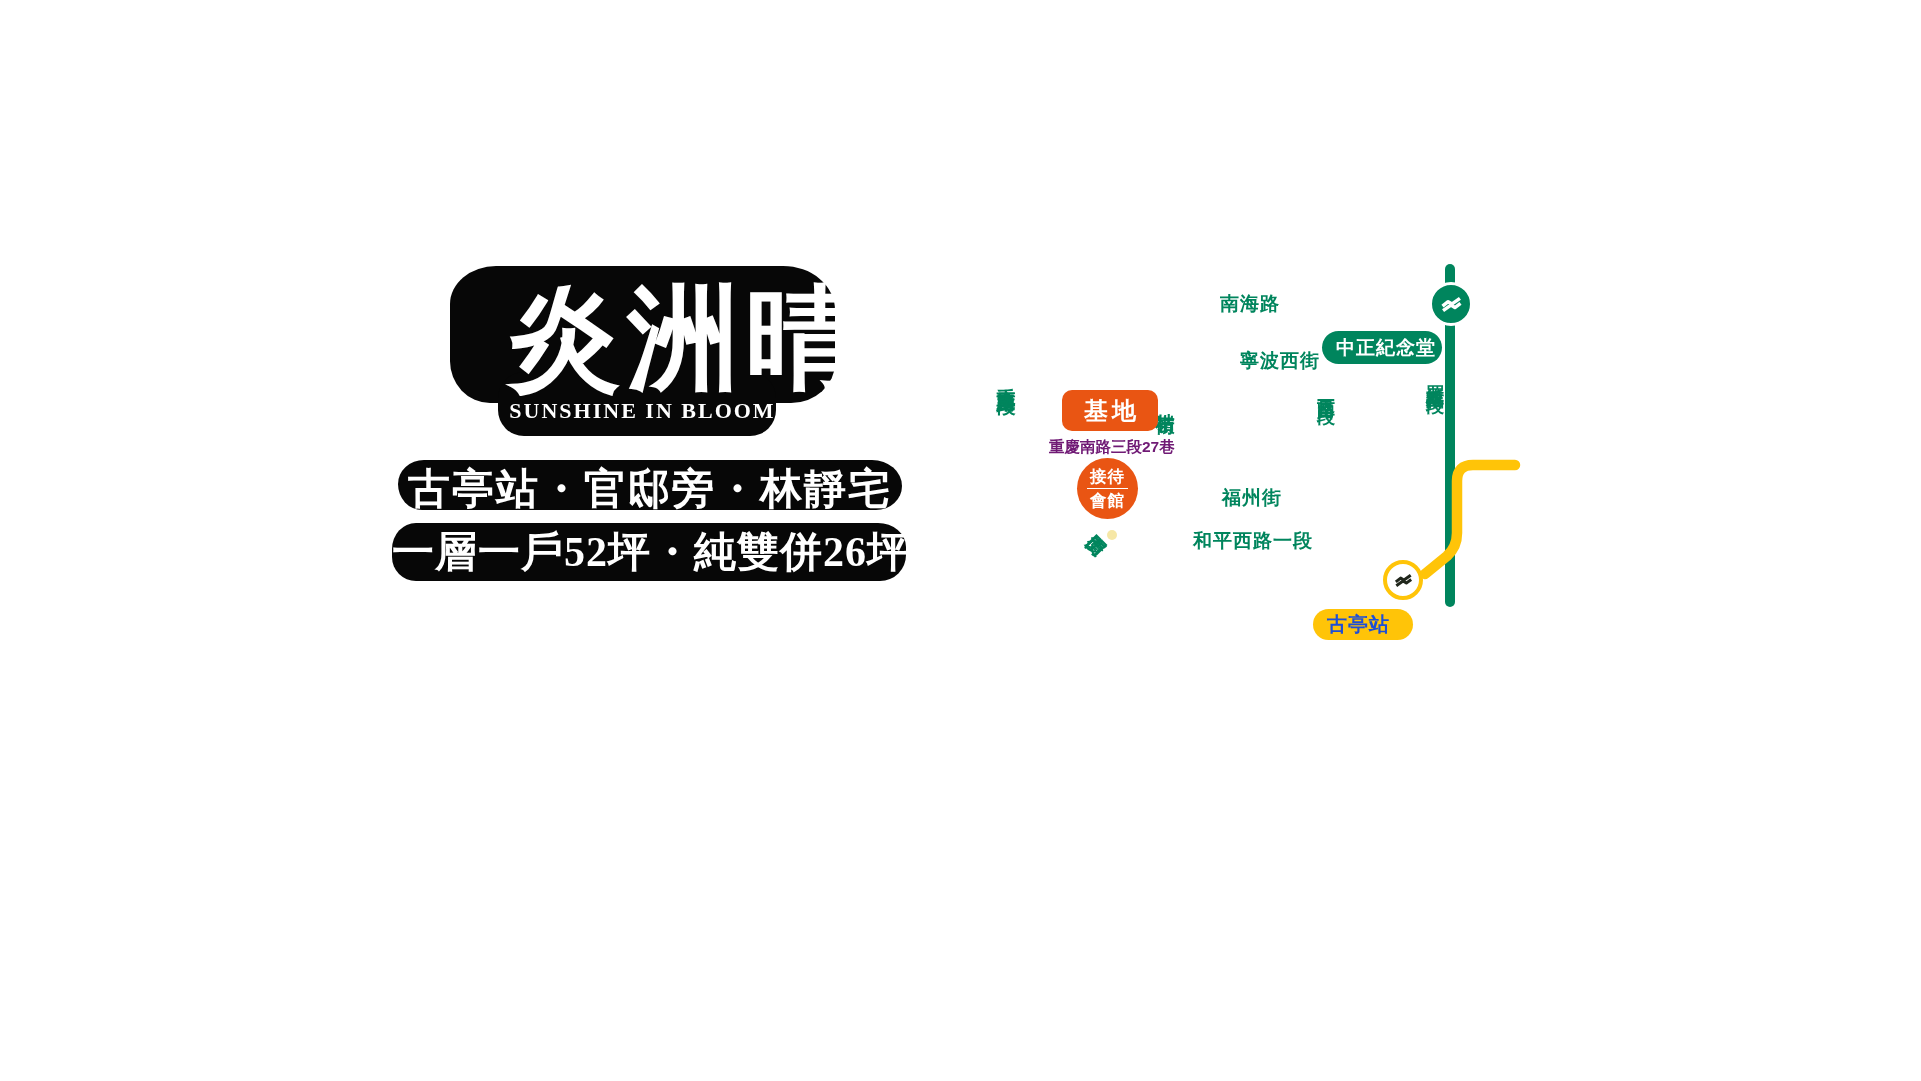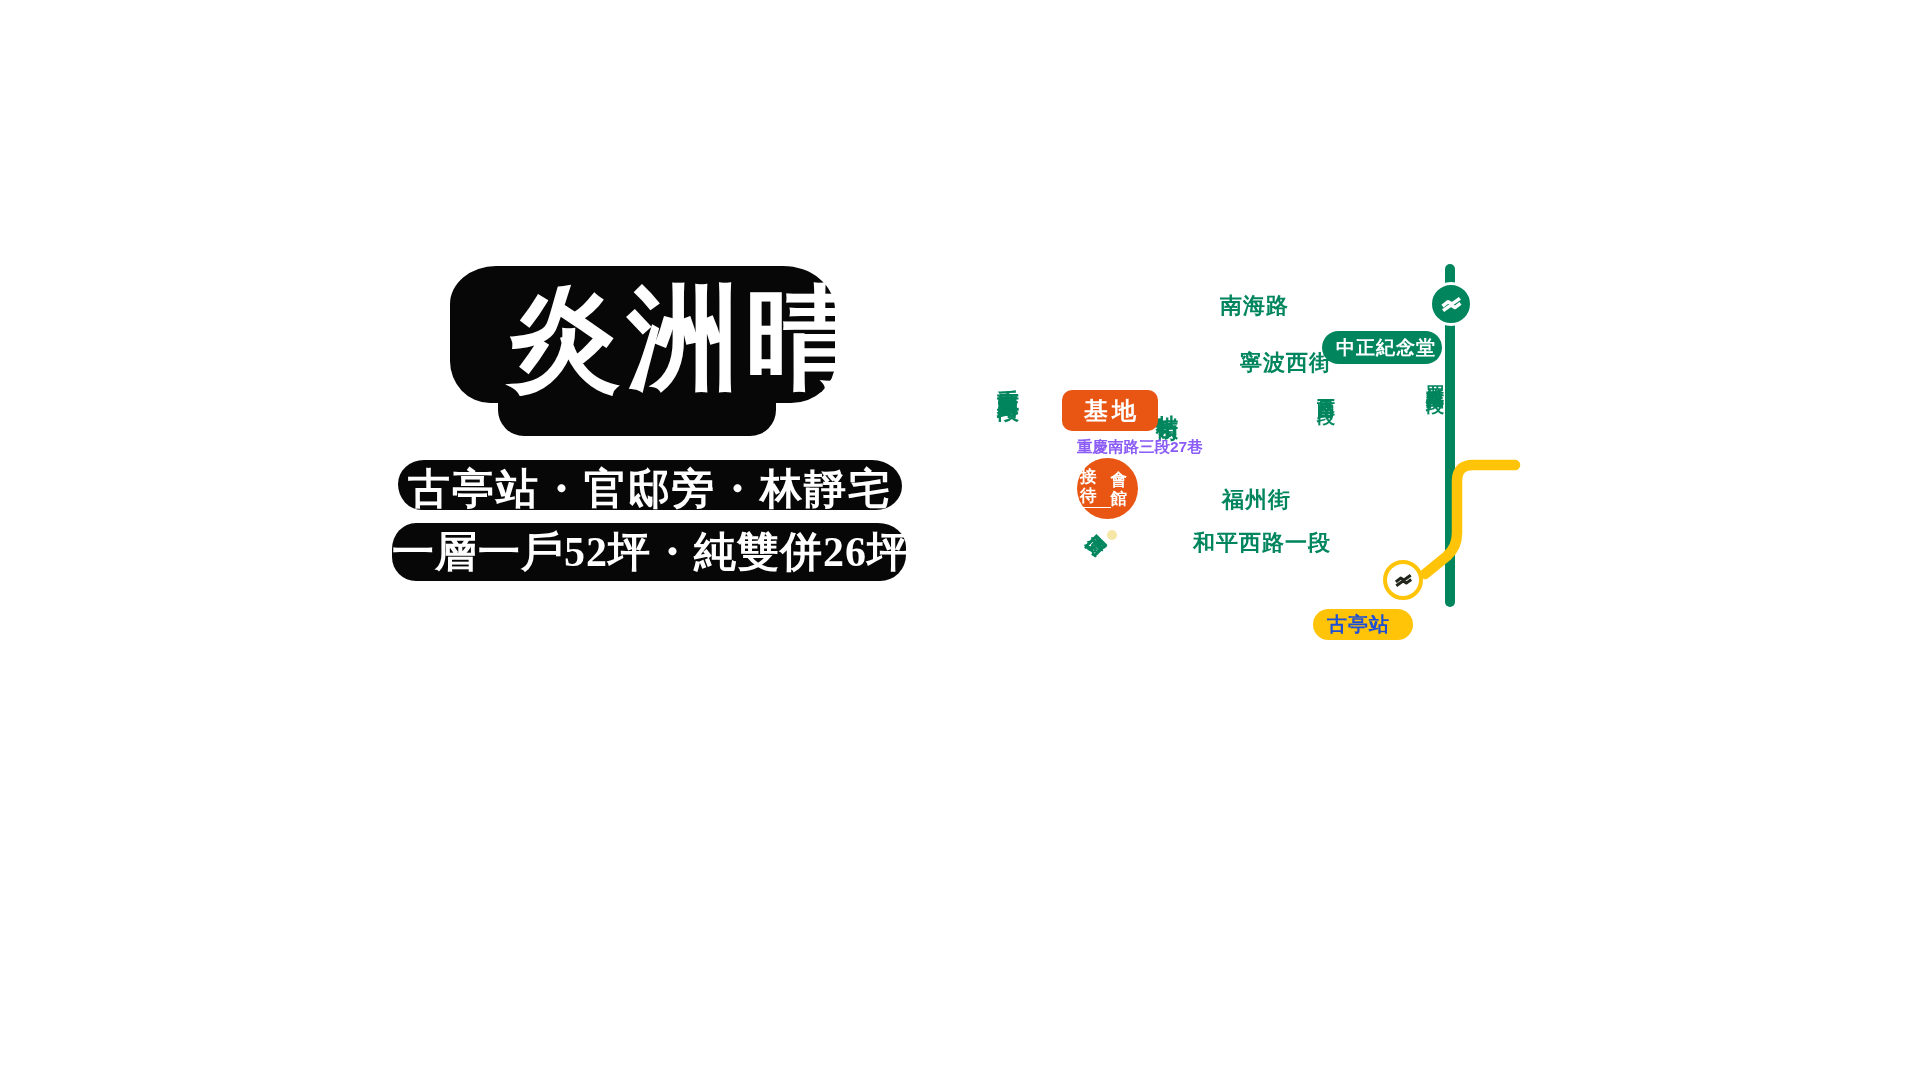--- a/index.html
+++ b/index.html
@@ -36,21 +36,21 @@
   .tagline.line1{
     left:398px;top:460px;width:504px;height:50px;line-height:58px;
     font-size:42px;letter-spacing:2px;border-radius:26px 30px 26px 24px / 24px 26px 24px 26px;
   }
   .tagline.line2{
     left:392px;top:523px;width:514px;height:58px;line-height:58px;
     font-size:42px;letter-spacing:1px;border-radius:24px 28px 26px 24px / 26px 24px 26px 24px;
   }
   
   .street{
-    position:absolute;color:#00855d;font-weight:bold;font-size:22px;
+    position:absolute;color:#00855d;font-weight:bold;font-size:19px;
     letter-spacing:1px;white-space:nowrap;
   }
   .street.vertical{
     writing-mode:vertical-rl;text-orientation:upright;letter-spacing:2px;
   }
   .street.diag{
     writing-mode:vertical-rl;text-orientation:upright;letter-spacing:1px;
     transform:rotate(45deg);transform-origin:50% 50%;font-size:18px;
   }
   .mrt-green-line{
@@ -80,45 +80,46 @@
     position:absolute;left:1383px;top:560px;width:40px;height:40px;box-sizing:border-box;
     background:#ffffff;border:4px solid #ffc408;border-radius:50%;
     display:flex;align-items:center;justify-content:center;
   }
   .site-marker{
     position:absolute;left:1062px;top:390px;width:96px;height:41px;line-height:41px;
     background:#e95513;color:#ffffff;border-radius:10px;font-size:24px;
     font-weight:bold;text-align:center;letter-spacing:4px;text-indent:4px;
   }
   .site-address{
-    position:absolute;left:1077px;top:437px;color:#8b5cf6;
+    position:absolute;left:1049px;top:437px;color:#701a75;
     font-size:15.5px;font-weight:bold;white-space:nowrap;
   }
   .reception-marker{
     position:absolute;left:1077px;top:458px;width:61px;height:61px;border-radius:50%;
-    background:#e95513;color:#ffffff;display:flex;flex-direction:row;
+    background:#e95513;color:#ffffff;display:flex;flex-direction:column;
     align-items:center;justify-content:center;font-weight:bold;font-size:16.5px;
     line-height:1.15;letter-spacing:1px;
   }
   .reception-marker .top{
     border-bottom:1.5px solid #ffffff;padding:0 3px 2px 3px;margin-bottom:2px;
   }
   .path-dot{
     position:absolute;left:1107px;top:530px;width:10px;height:10px;border-radius:50%;
     background:#f6e7a6;
   }
 </style>
 </head>
 <body>
 
 <div class="canvas">
 
   <div class="logo-blob"></div>
   <div class="logo-blob-tab"></div>
   <div class="logo-title">炎洲晴</div>
+  <div class="logo-subtitle">SUNSHINE IN BLOOM</div>
   <div class="tagline line1">古亭站・官邸旁・林靜宅</div>
   <div class="tagline line2">一層一戶52坪・純雙併26坪</div>
 
   <div>
 
     <div class="street" style="left:1220px;top:291px;">南海路</div>
     <div class="street" style="left:1208px;top:348px;margin-left:32px;">寧波西街</div>
     <div class="street vertical" style="left:993px;top:372px;">重慶南路三段</div>
     <div class="street vertical" style="left:1152px;top:397px;">牯嶺街</div>
     <div class="street" style="left:1222px;top:485px;">福州街</div>

